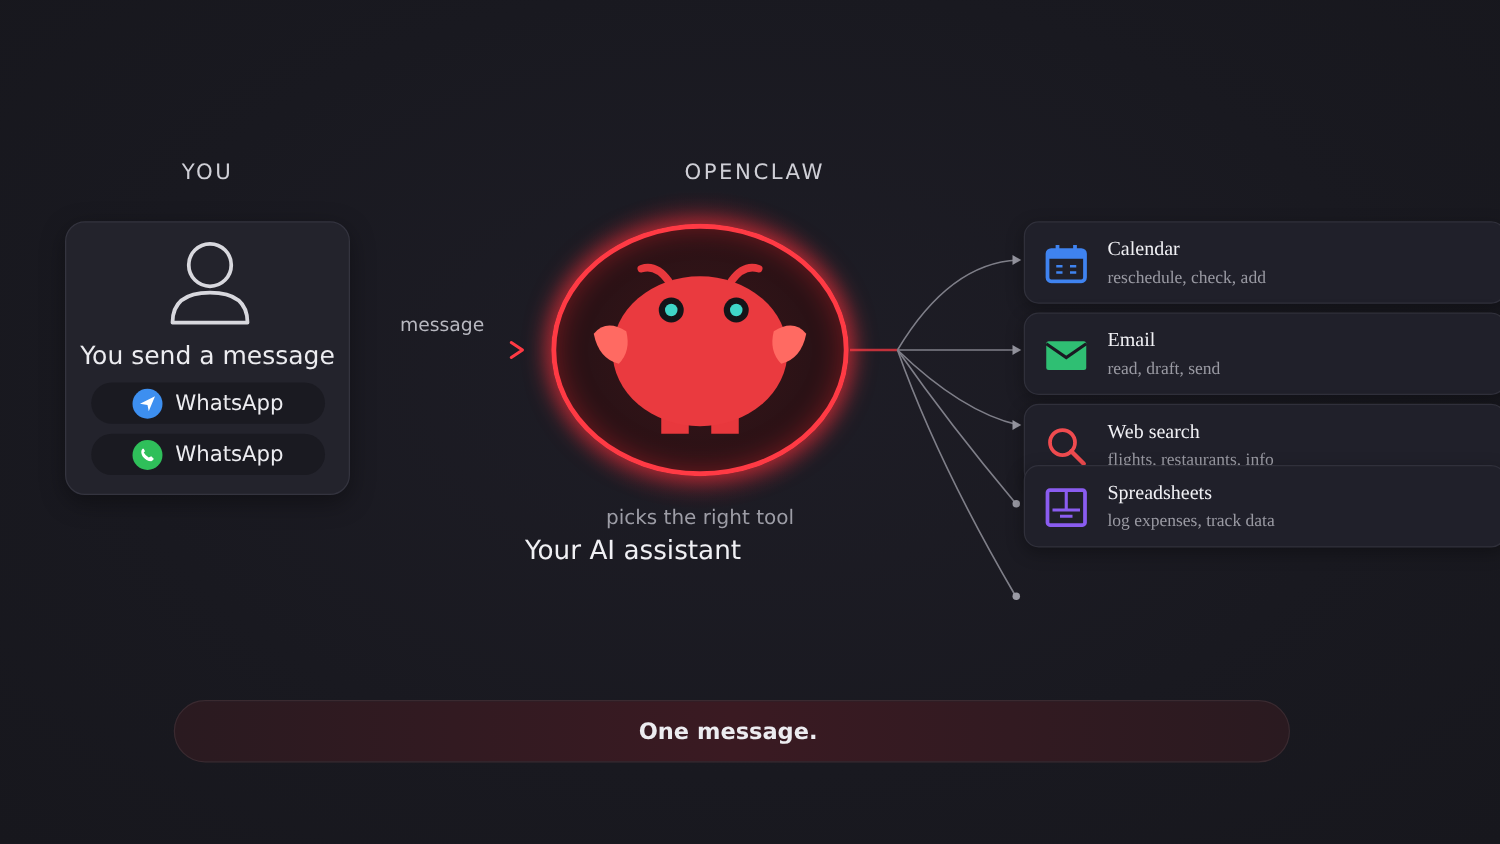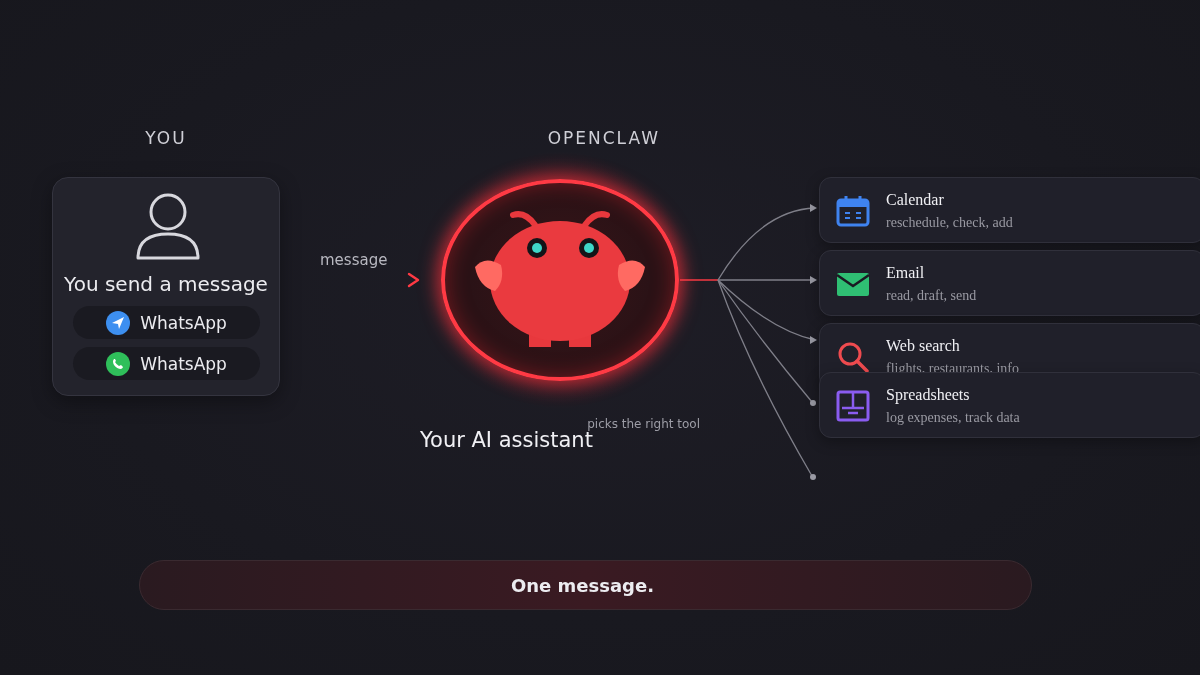--- a/index.html
+++ b/index.html
@@ -64,22 +64,22 @@
       border: 4px solid #ff3a44;
       background: radial-gradient(circle at 50% 50%, #3a1518 0%, #2a1216 60%, #2c1216 100%);
       box-shadow: 0 0 18px 4px rgba(255,50,60,0.7), inset 0 0 22px rgba(255,40,50,0.35);
     }
     .mascot { position: absolute; left: 465px; top: 205px; width: 190px; height: 150px; }
     .ai-label {
       position: absolute; left: 420px; width: 280px; top: 388px; 
       font-size: 21px; color: #f0f0f4; margin-top: 40px;
     }
     .ai-sub {
-      position: absolute; left: 420px; width: 280px; top: 417px; text-align: right;
-      font-size: 12px; color: #9d9da6;
+      position: absolute; left: 420px; width: 280px; top: 404px; text-align: center;
+      font-size: 16px; color: #9d9da6;
     }
 
     .branches { position: absolute; left: 680px; top: 190px; width: 150px; height: 340px; }
 
     
     .tool {
       position: absolute; left: 819px; width: 386px; height: 66px;
       background: #20202a; border: 1px solid #30303b; border-radius: 12px;
       box-shadow: 0 4px 14px rgba(0,0,0,0.3);
       font-family: Liberation Serif, serif;

